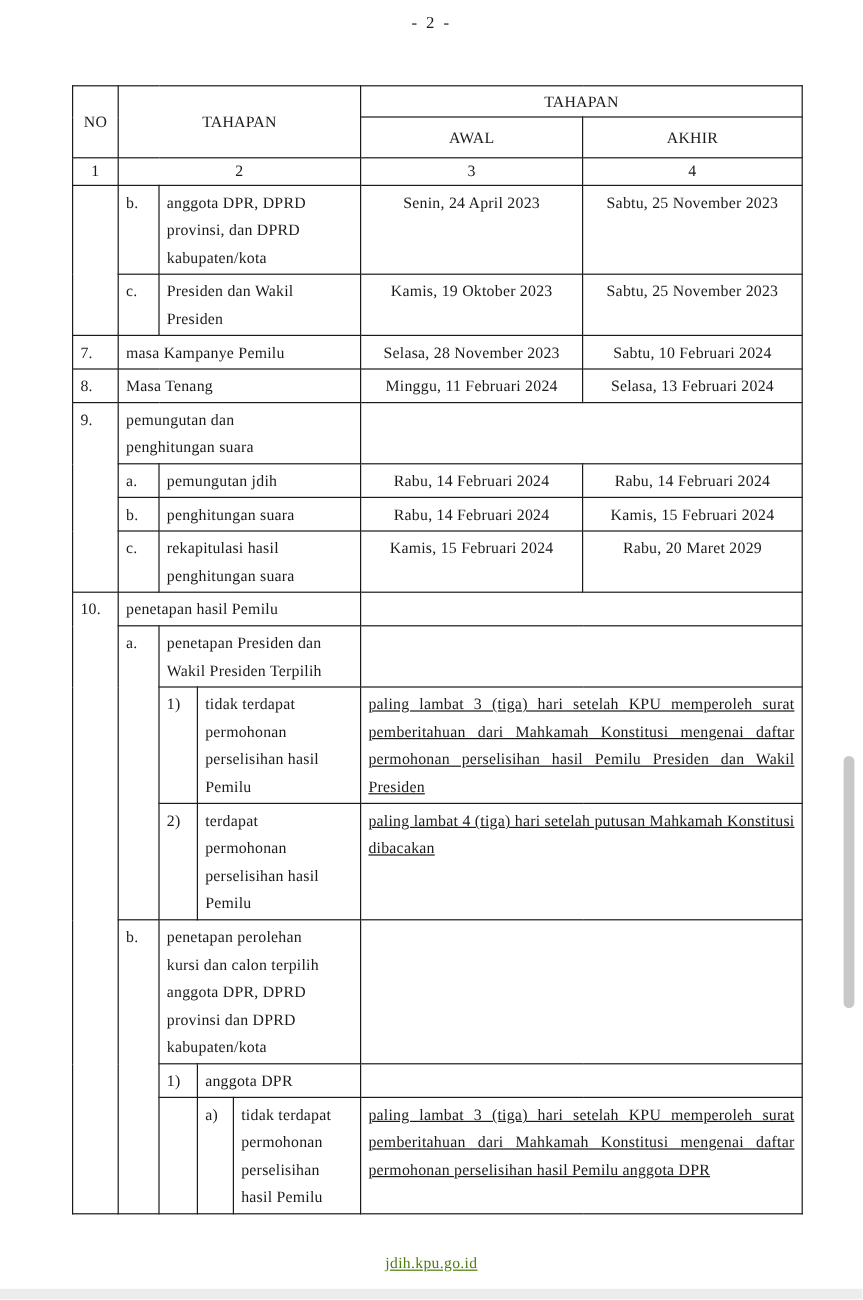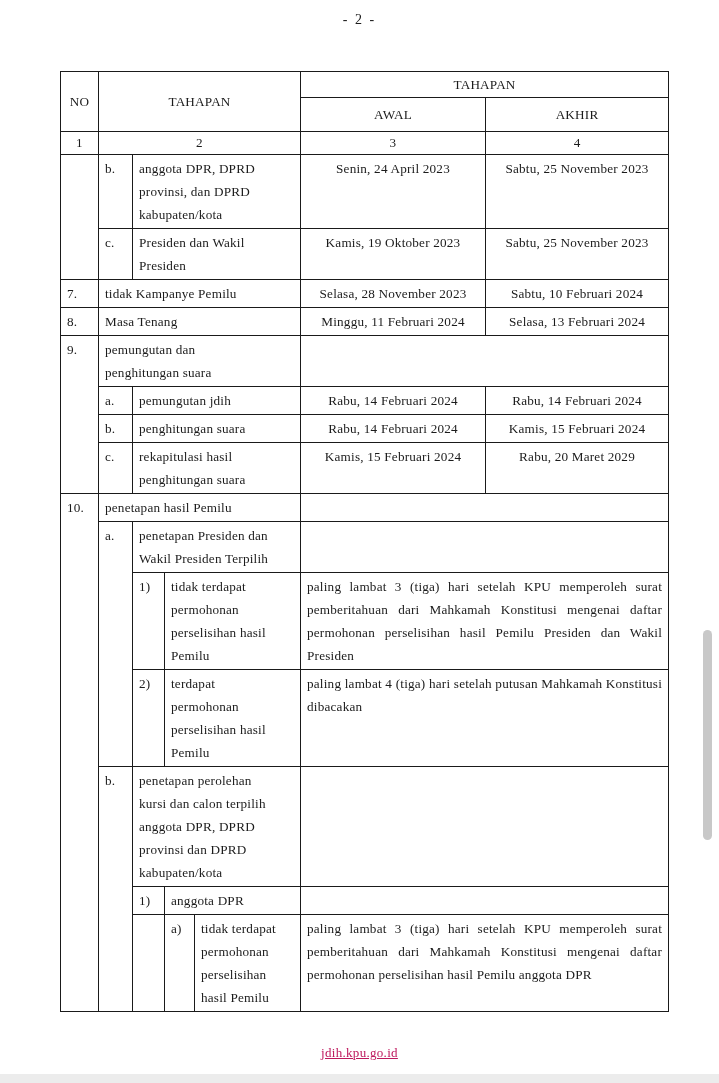--- a/index.html
+++ b/index.html
@@ -29,26 +29,26 @@
     letter-spacing:0.2px;
     overflow:hidden;
   }
   table.doc th{text-align:center;vertical-align:middle;padding:0 2px;}
   tr.hdr1 th{height:25px;}
   tr.hdr2 th{height:33px;margin-left:19px;}
   tr.numrow td{text-align:center;height:20px;line-height:20px;padding:1px 2px;}
   td.pre{white-space:pre-line;}
   td.marker{padding-left:7px;padding-right:2px;}
   td.date{text-align:center;padding:2px 2px;}
-  td.just{text-align:justify;padding:2px 9px;}
+  td.just{text-align:justify;padding:2px 9px;text-decoration:underline;}
   .footer{
     position:absolute;top:1045px;left:0;right:0;text-align:center;
     font-size:13px;letter-spacing:0.3px;
   }
-  .footer a{color:#be185d;text-decoration:underline;cursor:pointer;}
+  .footer a{color:#4d7c0f;text-decoration:underline;cursor:pointer;}
   .scrollbar-thumb{
     position:absolute;right:7px;top:630px;
     width:9px;height:210px;border-radius:5px;
     background:#c8c8c8;
   }
   .bottom-strip{
     position:absolute;left:0;bottom:0;width:100%;height:9px;
     background:#ececec;
   }
 </style>
@@ -100,21 +100,21 @@
     <tr>
       <td class="marker">c.</td>
       <td class="pre" colspan="3">Presiden dan Wakil
 Presiden</td>
       <td class="date">Kamis, 19 Oktober 2023</td>
       <td class="date">Sabtu, 25 November 2023</td>
     </tr>
 
     <tr>
       <td class="marker">7.</td>
-      <td colspan="4">tidak Kampanye Pemilu</td>
+      <td colspan="4">masa Kampanye Pemilu</td>
       <td class="date">Selasa, 28 November 2023</td>
       <td class="date">Sabtu, 10 Februari 2024</td>
     </tr>
 
     <tr>
       <td class="marker">8.</td>
       <td colspan="4">Masa Tenang</td>
       <td class="date">Minggu, 11 Februari 2024</td>
       <td class="date">Selasa, 13 Februari 2024</td>
     </tr>

